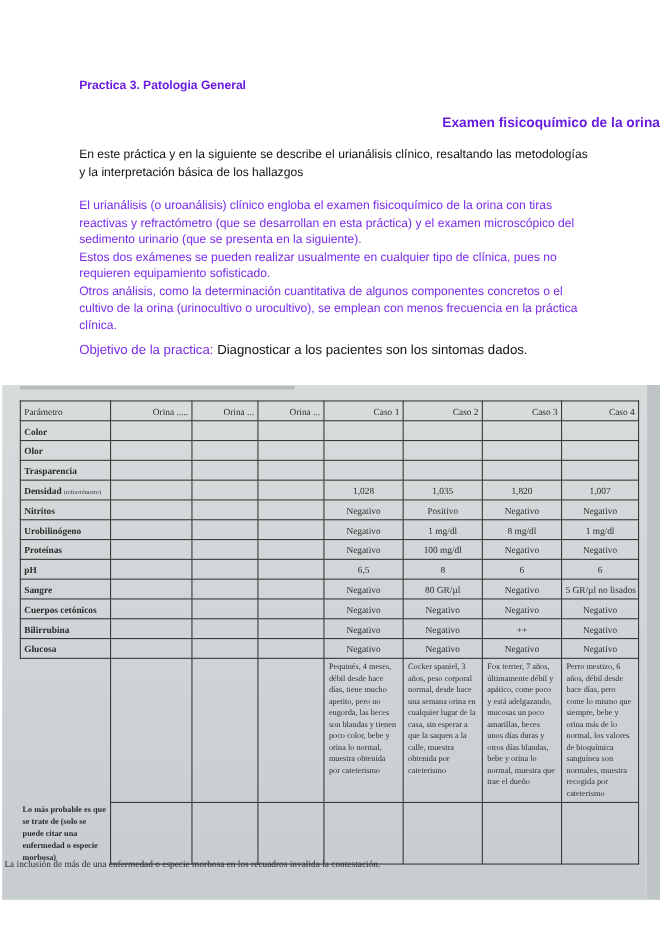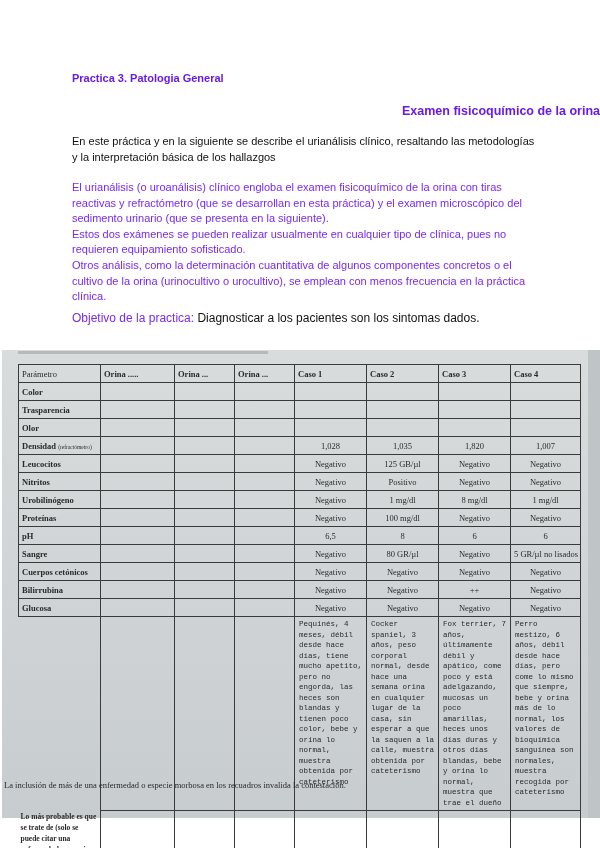--- a/index.html
+++ b/index.html
@@ -17,22 +17,22 @@
            background:linear-gradient(180deg,#d9dcdd 0%,#d0d4d6 50%,#c7ccce 100%); }
   .photo-top-text { position:absolute; left:16px; top:1px; width:250px; height:3px; background:#9ea3a5; opacity:.6; }
   .right-edge { position:absolute; right:-14px; top:0; width:14px; height:100%; background:#bfc4c6; }
 
   table.form { position:absolute; left:16px; top:14px; width:562px; border-collapse:collapse;
                font-family:"Liberation Serif", serif; font-size:8.5px; color:#2a2a2a; table-layout:fixed; }
   table.form td { border:1px solid #3a3a3a; padding:0 3px; height:17px; overflow:hidden; white-space:nowrap; }
   table.form td.lab { font-weight:bold; }
   table.form td.lab small { font-size:5.5px; font-weight:normal; }
   table.form td.c { text-align:center; }
-  table.form td.hdr { text-align:left; font-weight:bold;margin-left:45px; }
-  table.form td.case-desc { white-space:normal; vertical-align:top; font-size:7.5px; line-height:10.5px; padding:2px 4px; height:120px;font-family:Liberation Mono, monospace; }
+  table.form td.hdr { text-align:right; font-weight:normal;margin-left:45px; }
+  table.form td.case-desc { white-space:normal; vertical-align:top; font-size:7.5px; line-height:10.5px; padding:2px 4px; height:120px; }
   table.form tr.final td { height:55px; }
   table.form td.final-lab { white-space:normal; font-weight:bold; font-size:7.5px; line-height:11px; border:none; padding-left:2px; }
   .footnote { position:absolute; left:2px; top:430px; font-family:"Liberation Serif", serif; font-size:8.5px; color:#2a2a2a; }
 </style>
 </head>
 <body>
 
 <div class="heading">Practica 3. Patologia General</div>
 <div class="subheading">Examen fisicoquímico de la orina</div>
 <div class="intro">En este práctica y en la siguiente se describe el urianálisis clínico, resaltando las metodologías y la interpretación básica de los hallazgos</div>
@@ -72,58 +72,48 @@
           <td class="lab">Color</td>
           <td></td>
           <td></td>
           <td></td>
           <td class="c"></td>
           <td class="c"></td>
           <td class="c"></td>
           <td class="c"></td>
         </tr>
     <tr>
+          <td class="lab">Olor</td>
+          <td></td>
+          <td></td>
+          <td></td>
+          <td class="c"></td>
+          <td class="c"></td>
+          <td class="c"></td>
+          <td class="c"></td>
+        </tr>
+    <tr>
           <td class="lab">Trasparencia</td>
-          <td></td>
-          <td></td>
-          <td></td>
-          <td class="c"></td>
-          <td class="c"></td>
-          <td class="c"></td>
-          <td class="c"></td>
-        </tr>
-    <tr>
-          <td class="lab">Olor</td>
           <td></td>
           <td></td>
           <td></td>
           <td class="c"></td>
           <td class="c"></td>
           <td class="c"></td>
           <td class="c"></td>
         </tr>
     <tr>
           <td class="lab"><span>Densidad</span> <small>(refractómetro)</small></td>
           <td></td>
           <td></td>
           <td></td>
           <td class="c">1,028</td>
           <td class="c">1,035</td>
           <td class="c">1,820</td>
           <td class="c">1,007</td>
-        </tr>
-    <tr>
-          <td class="lab">Leucocitos</td>
-          <td></td>
-          <td></td>
-          <td></td>
-          <td class="c">Negativo</td>
-          <td class="c">125 GB/µl</td>
-          <td class="c">Negativo</td>
-          <td class="c">Negativo</td>
         </tr>
     <tr>
           <td class="lab">Nitritos</td>
           <td></td>
           <td></td>
           <td></td>
           <td class="c">Negativo</td>
           <td class="c">Positivo</td>
           <td class="c">Negativo</td>
           <td class="c">Negativo</td>

